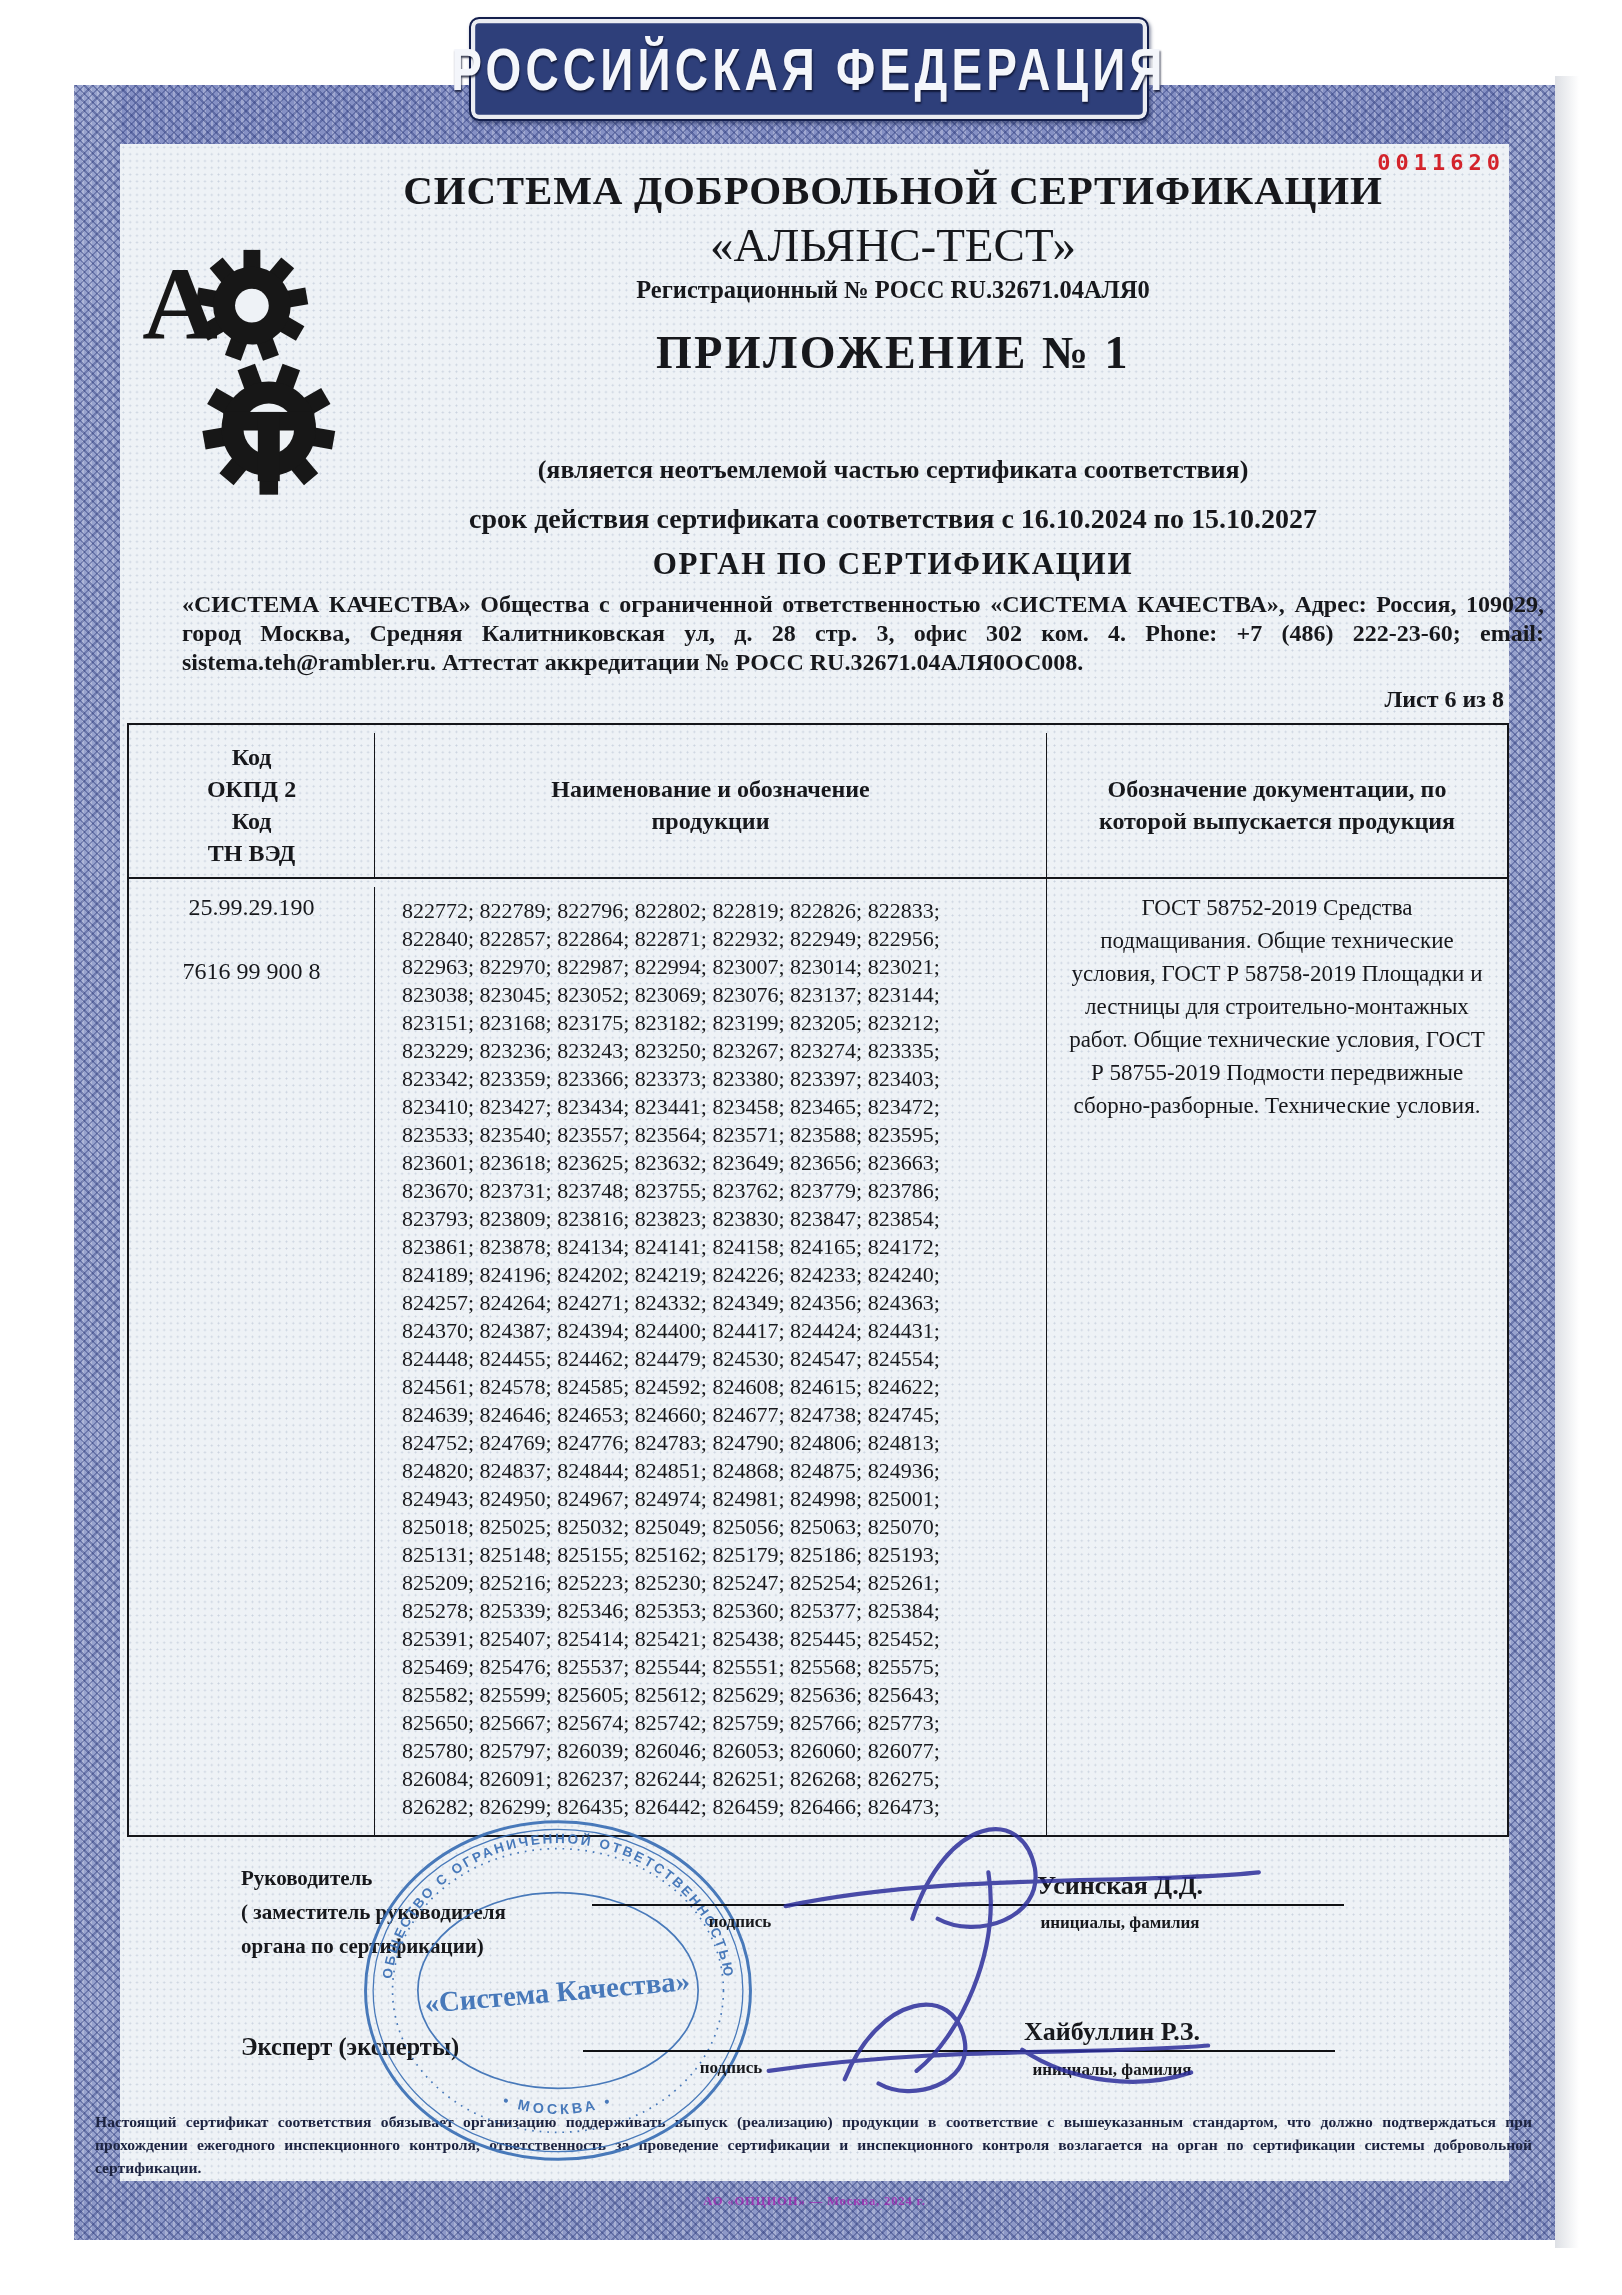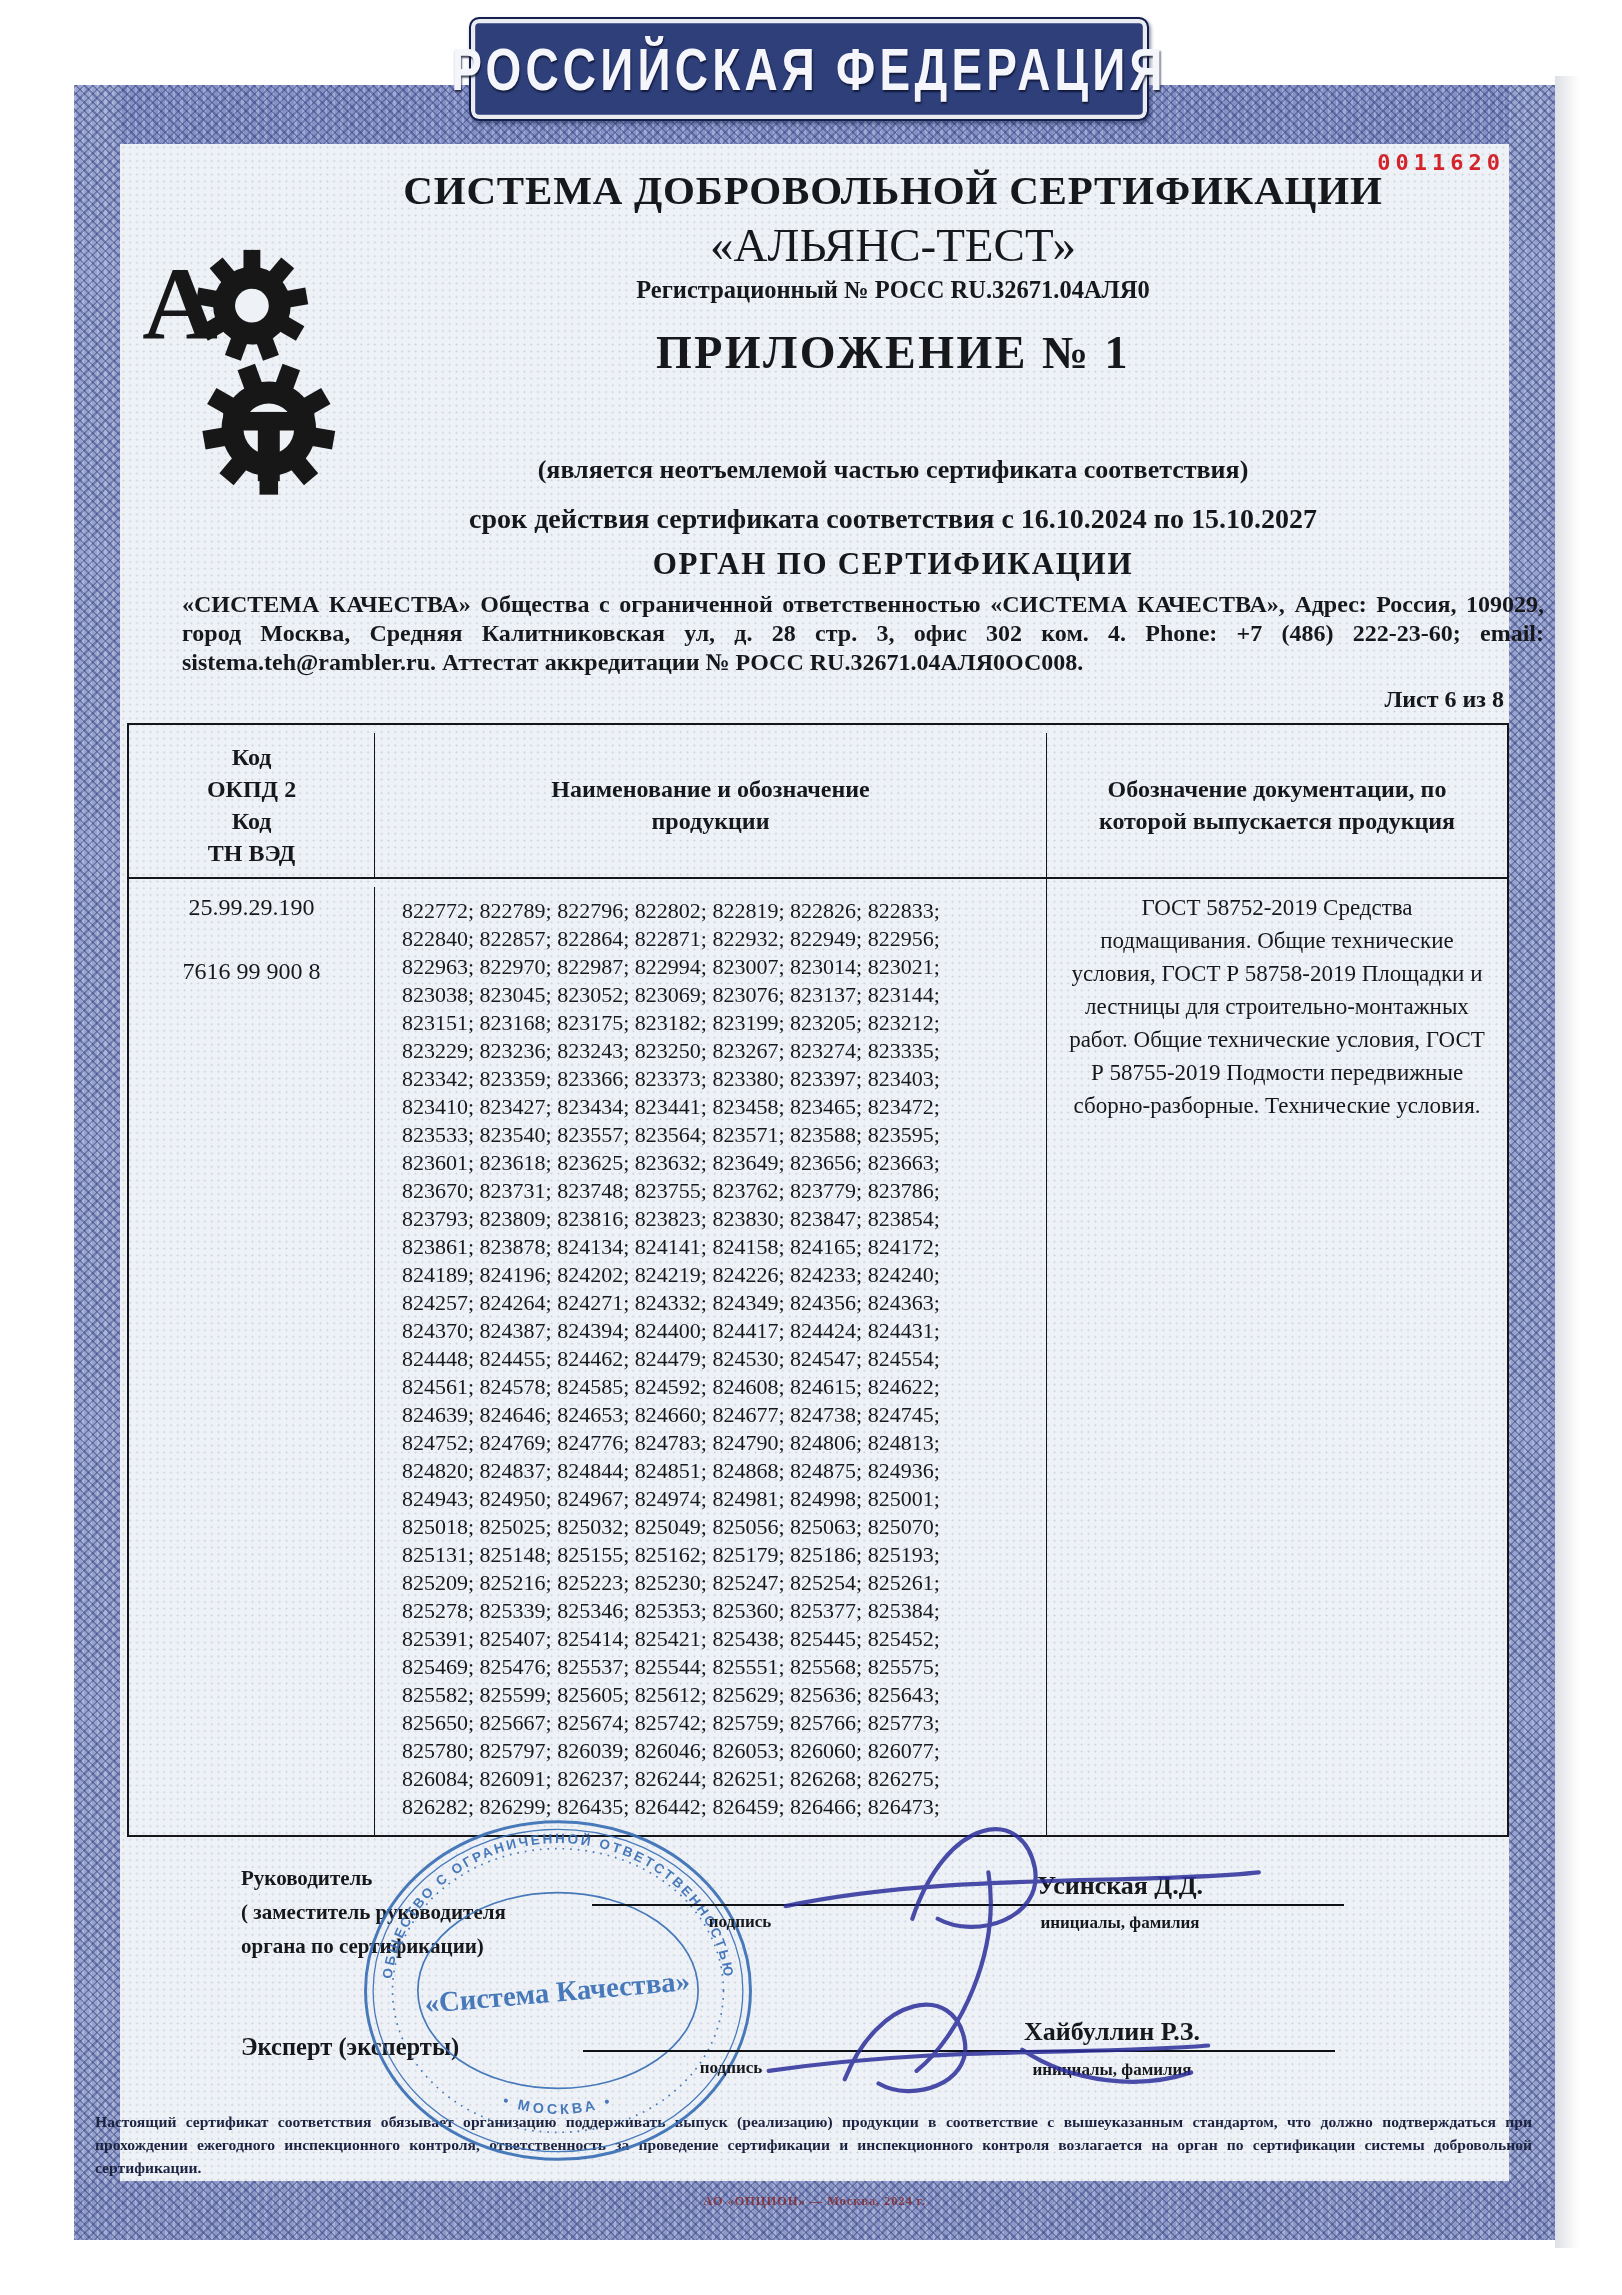--- a/index.html
+++ b/index.html
@@ -70,21 +70,21 @@
   .name{position:absolute;font-size:26px;font-weight:700;text-align:center;z-index:12;}
   .name.u{left:972px;top:1871px;width:296px;}
   .name.h{left:964px;top:2017px;width:296px;}
   .stamp{position:absolute;left:355px;top:1809px;z-index:11;opacity:.92;}
   .sigs{position:absolute;left:549px;top:1792px;z-index:13;}
   .logo{position:absolute;left:127px;top:211px;z-index:4;}
   
   .fine{position:absolute;left:95px;top:2110px;width:1437px;font-size:15.6px;line-height:23px;
     font-weight:700;text-align:justify;color:#1c2340;z-index:7;}
   .imprint{position:absolute;left:74px;top:2194px;width:1481px;text-align:center;
-    font-size:12.7px;font-weight:700;color:#7f1d1d;letter-spacing:0.8px;z-index:7;opacity:.75;}
+    font-size:12.7px;font-weight:700;color:#a21caf;letter-spacing:0.8px;z-index:7;opacity:.75;}
 </style>
 </head>
 <body>
 
 <div class="page">
 
   <div class="band top"></div>
   <div class="band left"></div>
   <div class="band right"></div>
   <div class="content"></div>

